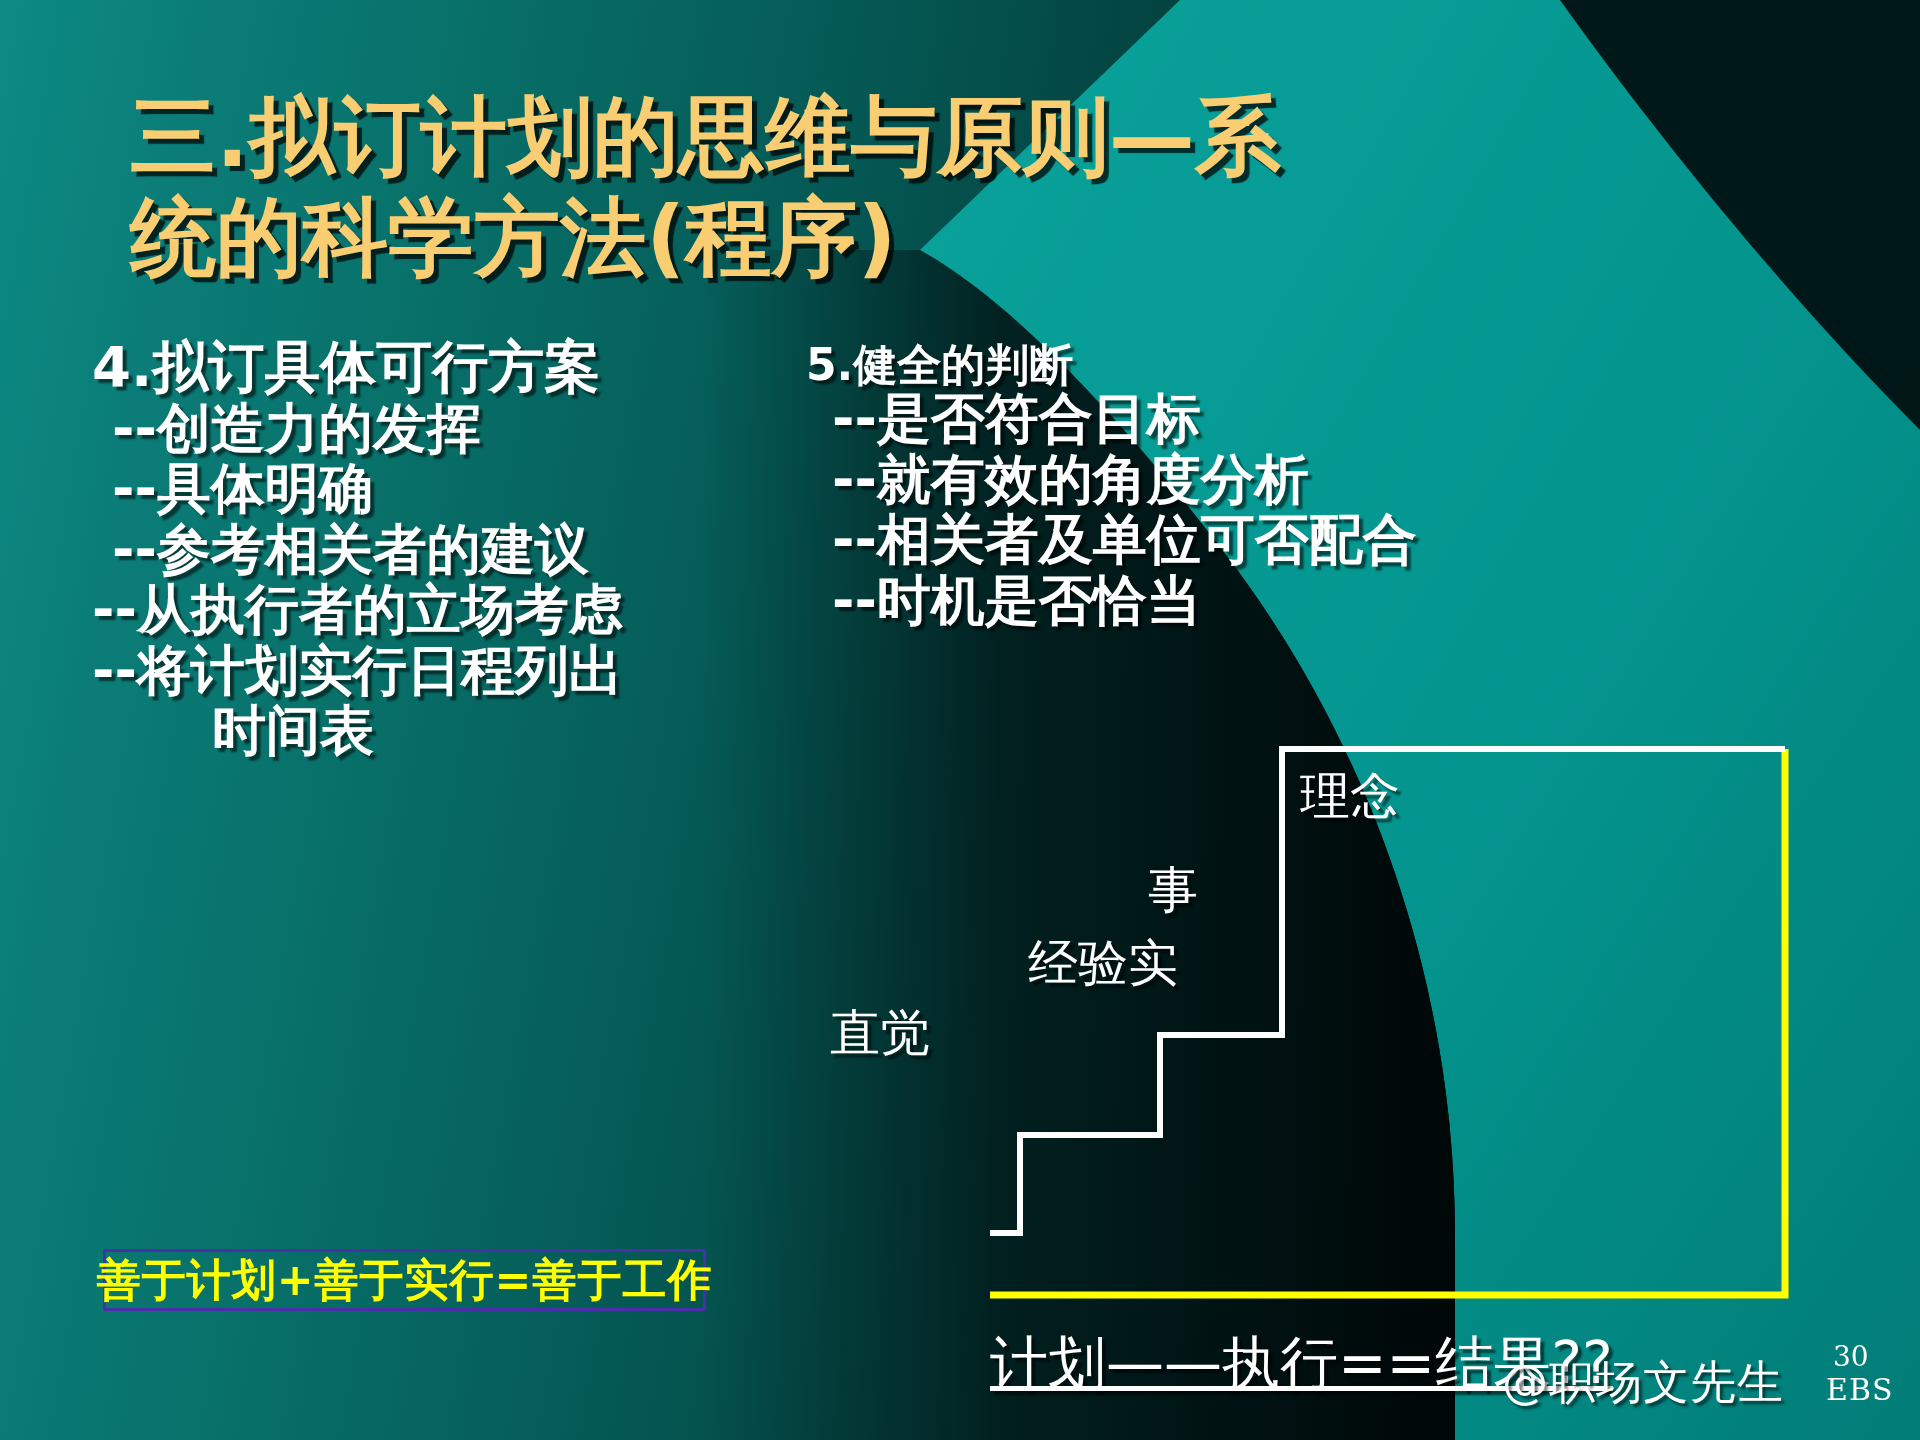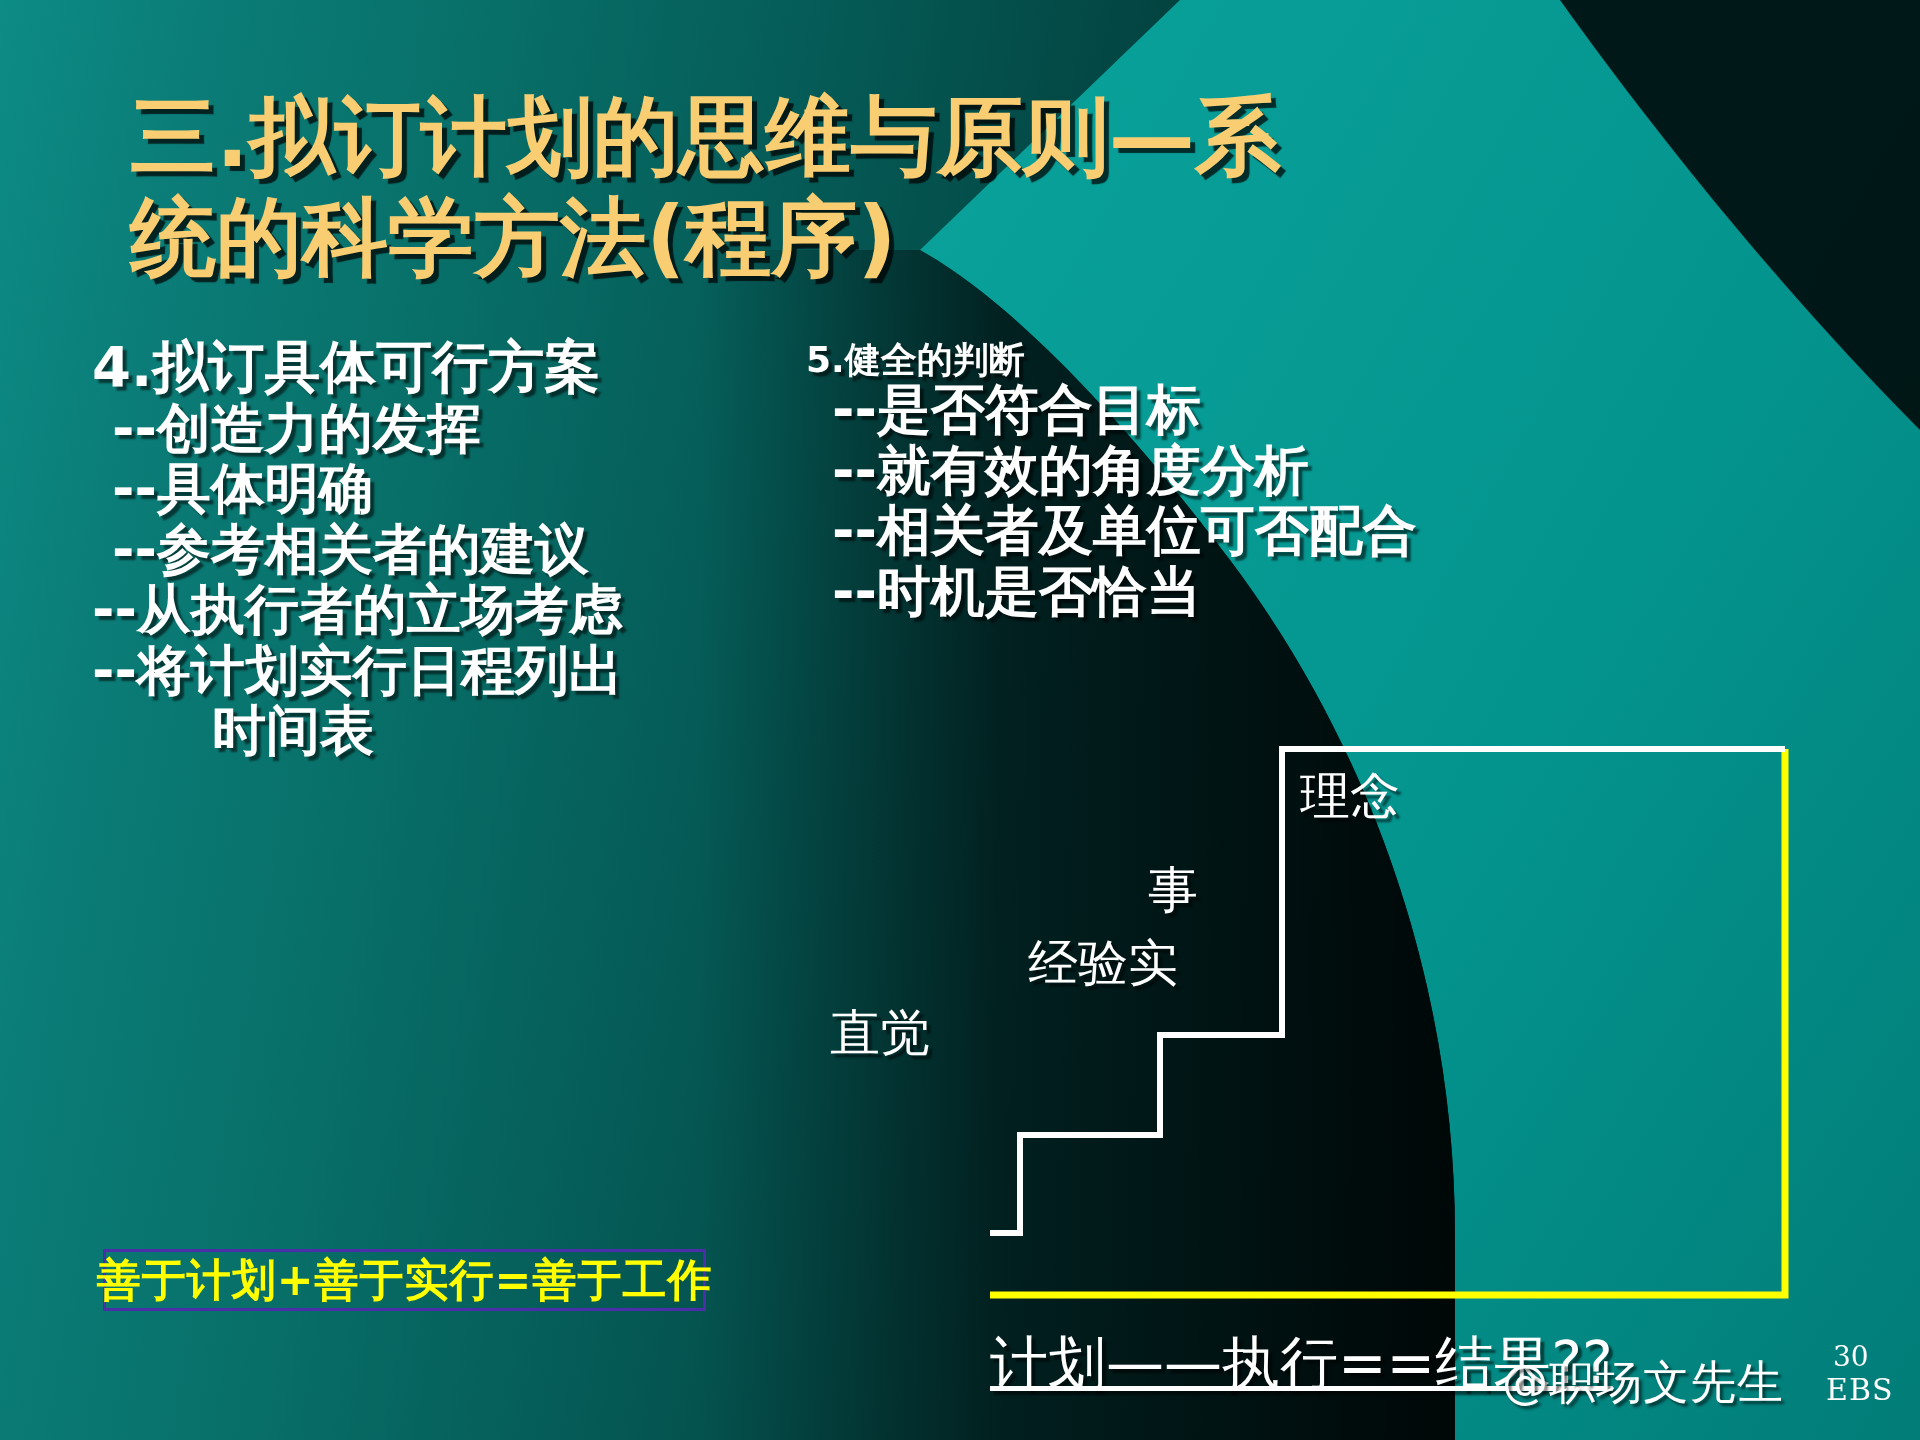--- a/index.html
+++ b/index.html
@@ -71,21 +71,21 @@
     font-size: 54px;
     line-height: 1.12;
     white-space: nowrap;
   }
   .line.head { font-size: 56px; }
   .line.ind1 { padding-left: 20px; }
   .line.ind2 { padding-left: 0px; }
   .line.wrap2 { padding-left: 120px; white-space: nowrap; }
 
   .col-right .line { font-size: 54px; }
-  .col-right .line.head { font-size: 36px; }
+  .col-right .line.head { font-size: 44px; }
   .col-right .line.ind1 { padding-left: 26px; }
 
   
   .formula-box {
     position: absolute;
     left: 103px;
     top: 1249px;
     width: 603px;
     height: 62px;
     border: 3px solid #4b2fa8;

